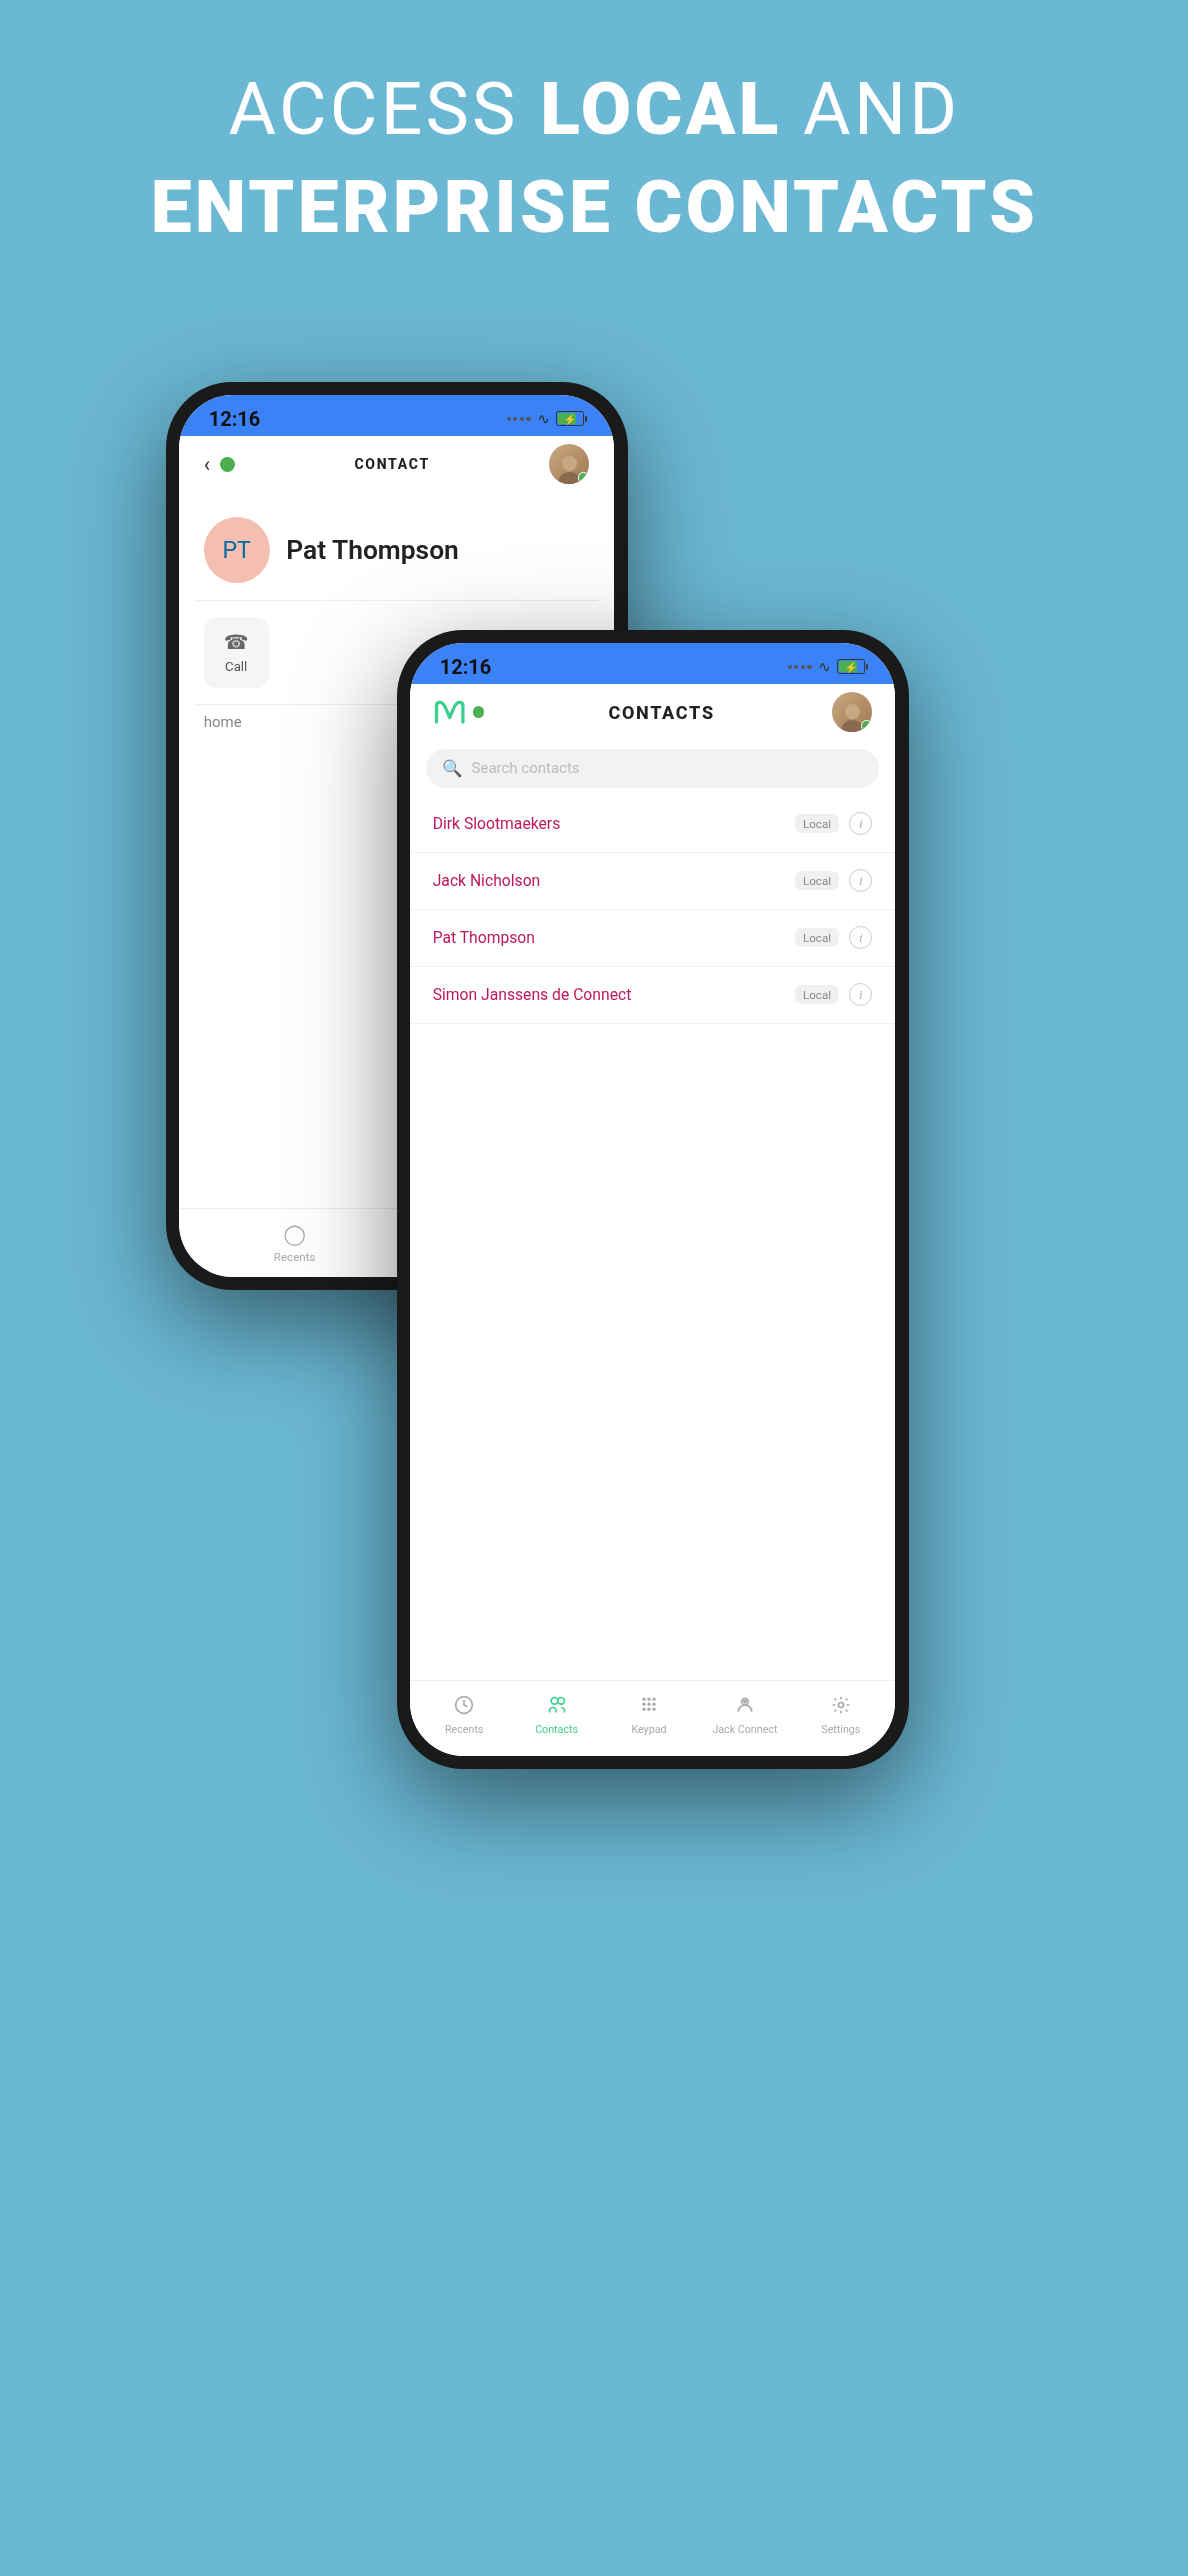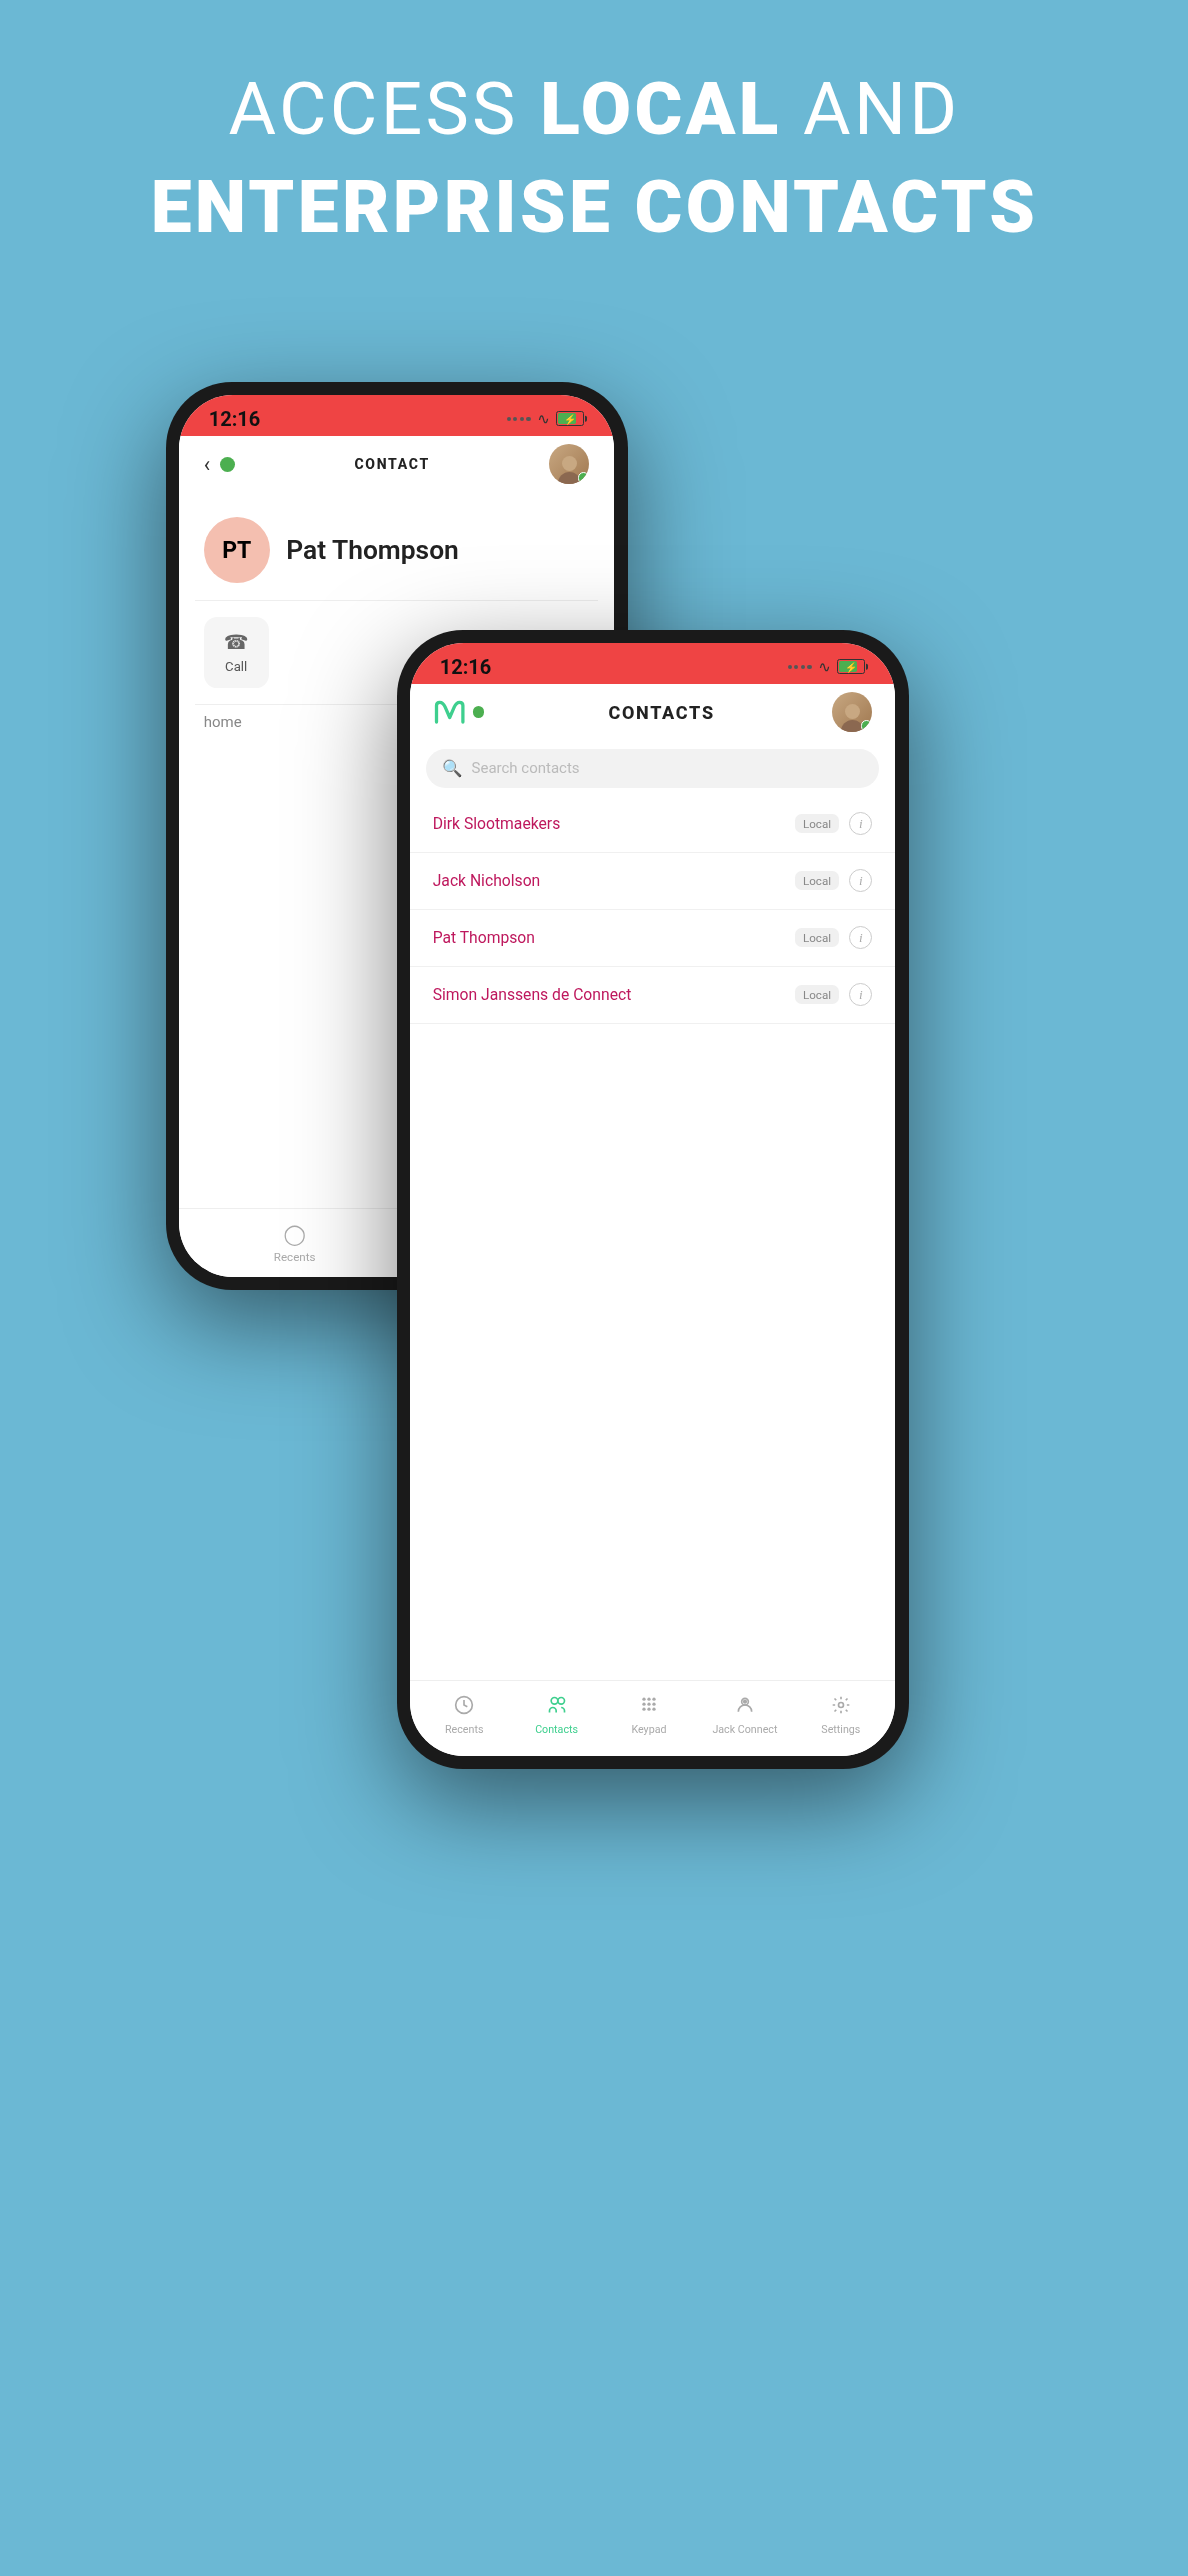--- a/index.html
+++ b/index.html
@@ -82,21 +82,21 @@
       display: flex;
       flex-direction: column;
     }
 
     
     .status-bar {
       display: flex;
       align-items: center;
       justify-content: space-between;
       padding: 11.6px 30px 5px;
-      background: #ef4444;
+      background: #3b82f6;
       flex-shrink: 0;
     }
     .status-time {
       font-size: 20px;
       font-weight: 700;
       color: #111;
     }
     .status-icons {
       display: flex;
       align-items: center;
@@ -225,22 +225,22 @@
     }
     .avatar-large {
       width: 66px;
       height: 66px;
       border-radius: 50%;
       background: #f4bfb0;
       display: flex;
       align-items: center;
       justify-content: center;
       font-size: 23px;
-      font-weight: 700;
-      color: #000000;
+      font-weight: 400;
+      color: #0369a1;
       flex-shrink: 0;
     }
     .contact-name-text {
       font-size: 26.4px;
       font-weight: 600;
       color: #222;
     }
 
     .divider {
       height: 0.8px;

